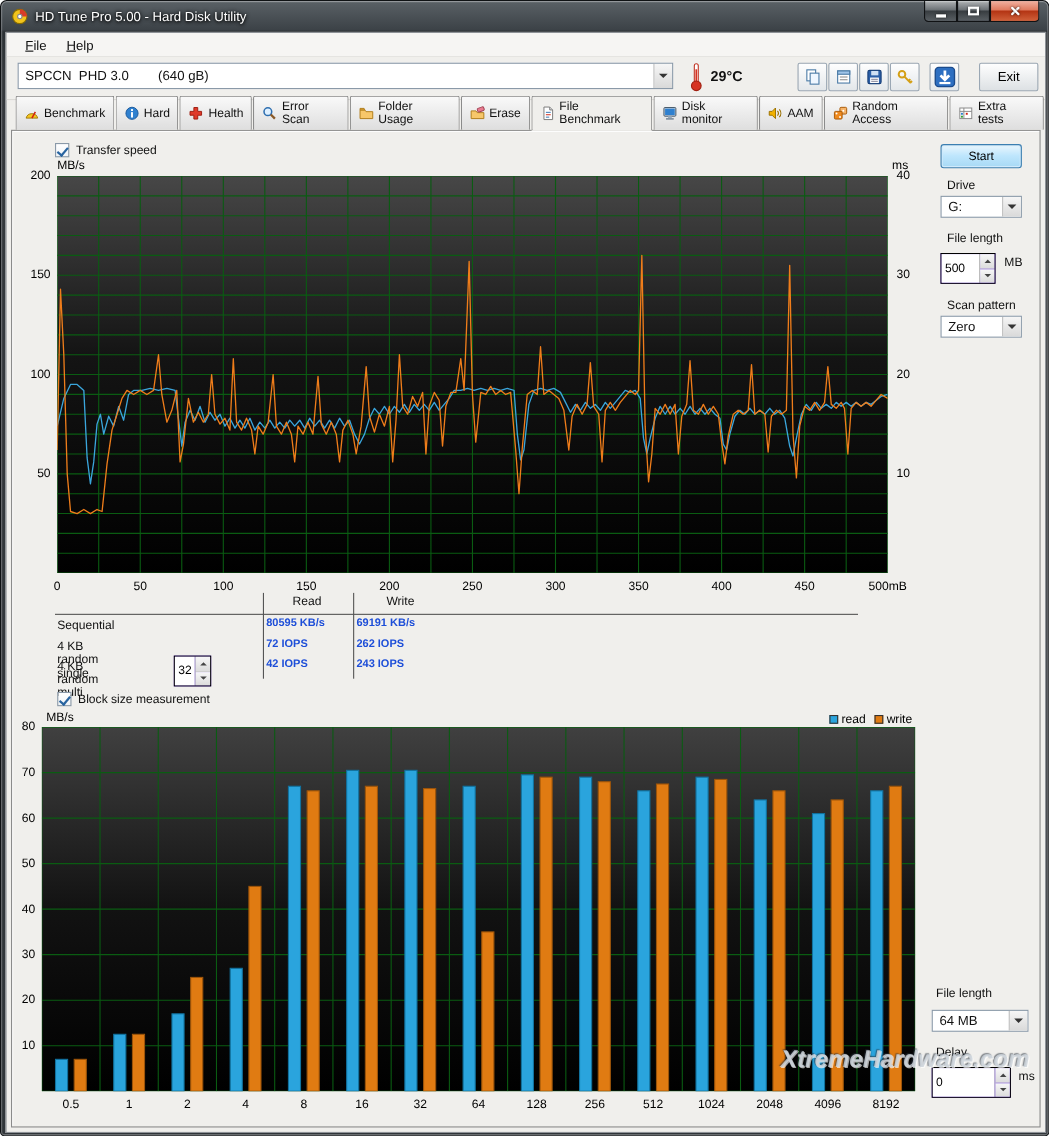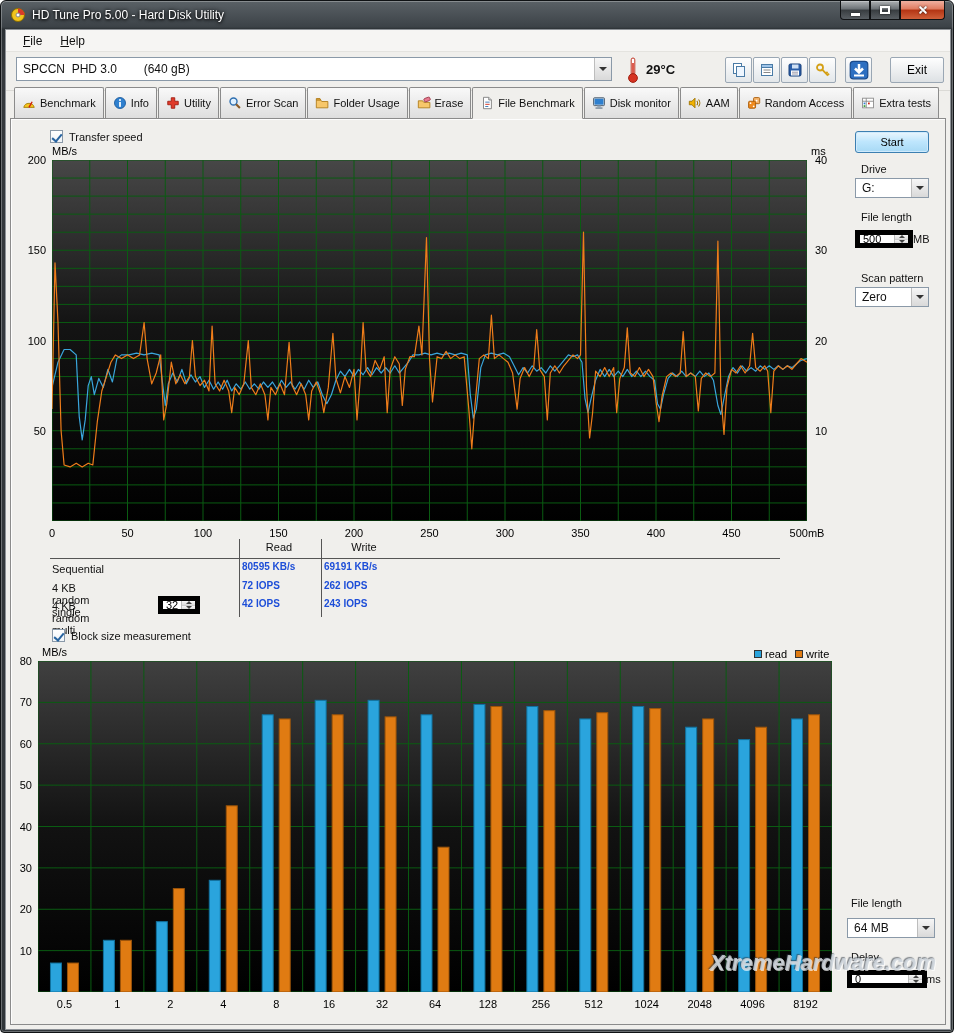--- a/index.html
+++ b/index.html
@@ -43,21 +43,21 @@
 .chart{position:absolute;overflow:visible;z-index:5}
 .tick{position:absolute;font-size:11px;color:#000;white-space:nowrap;line-height:14px}
 .axis-unit{position:absolute;font-size:11px;color:#000;z-index:6}
 .side-label{position:absolute;left:855px;font-size:11px;color:#111;z-index:6}
 .unit-label{position:absolute;font-size:11px;color:#111;z-index:6}
 .results{position:absolute;left:0;top:0;z-index:6}
 .results .th{position:absolute;font-size:11px;color:#111;text-align:center}
 .results .row-label{position:absolute;left:46px;font-size:11px;color:#111}
 .results .cell{position:absolute;font-size:10px;font-weight:bold;color:#1d4ed8;}
 .divider{position:absolute;background:#555}
-.spin{position:absolute;display:flex;border:5px solid #000000;background:#8b5cf6;height:18px;z-index:6}
+.spin{position:absolute;display:flex;border:1px solid #000000;background:#8b5cf6;height:28px;z-index:6}
 .spin input{border:none;outline:none;font:11px "Liberation Sans",sans-serif;padding:0 3px;width:22px}
 .spin-btns{display:flex;flex-direction:column;width:14px;border-left:1px solid #bdbdbd}
 .spin-btns .sb{flex:1;background:linear-gradient(#f7f7f7,#dcdcdc);display:flex;align-items:center;justify-content:center;border-bottom:1px solid #cfcfcf}
 .spin-btns .sb:last-child{border-bottom:none}
 .tri-up-s{width:0;height:0;border-left:3px solid transparent;border-right:3px solid transparent;border-bottom:3px solid #444}
 .tri-dn-s{width:0;height:0;border-left:3px solid transparent;border-right:3px solid transparent;border-top:3px solid #444}
 .legend{position:absolute;display:flex;gap:8px;align-items:center;font-size:11px;color:#000;z-index:6}
 .lg-item{display:flex;align-items:center;gap:3px}
 .sw{width:8px;height:8px;border:1px solid #333;display:inline-block}
 .watermark{position:absolute;right:14px;top:920px;z-index:9;display:flex;align-items:center;gap:2px;font-size:22px;font-weight:bold;font-style:italic;color:rgba(205,211,219,.85);text-shadow:1px 1px 0 rgba(255,255,255,.65),-1px -1px 1px rgba(40,50,60,.55)}
@@ -170,29 +170,29 @@
           <span>Benchmark</span>
         </div>
         <div class="tab">
           <span class="icon">
             <svg width="14" height="14" viewBox="0 0 16 16">
               <circle cx="8" cy="8" r="6.3" fill="#2f80cf" stroke="#1b5a9c"></circle>
               <rect x="7" y="6.8" width="2" height="5.6" fill="#fff"></rect>
               <rect x="7" y="3.6" width="2" height="2" fill="#fff"></rect>
             </svg>
           </span>
-          <span>Info</span>
+          <span>Hard</span>
         </div>
         <div class="tab">
           <span class="icon">
             <svg width="14" height="14" viewBox="0 0 16 16">
               <path d="M6 2h4v4h4v4h-4v4H6v-4H2V6h4z" fill="#e03a2a" stroke="#9e1d10"></path>
             </svg>
           </span>
-          <span>Utility</span>
+          <span>Health</span>
         </div>
         <div class="tab">
           <span class="icon">
             <svg width="14" height="14" viewBox="0 0 16 16">
               <circle cx="6.3" cy="6.3" r="4" fill="#dff0ff" stroke="#2f6fb0" stroke-width="1.6"></circle>
               <line x1="9.3" y1="9.3" x2="13.6" y2="13.6" stroke="#8a5a28" stroke-width="2.4"></line>
             </svg>
           </span>
           <span>Error Scan</span>
         </div>

